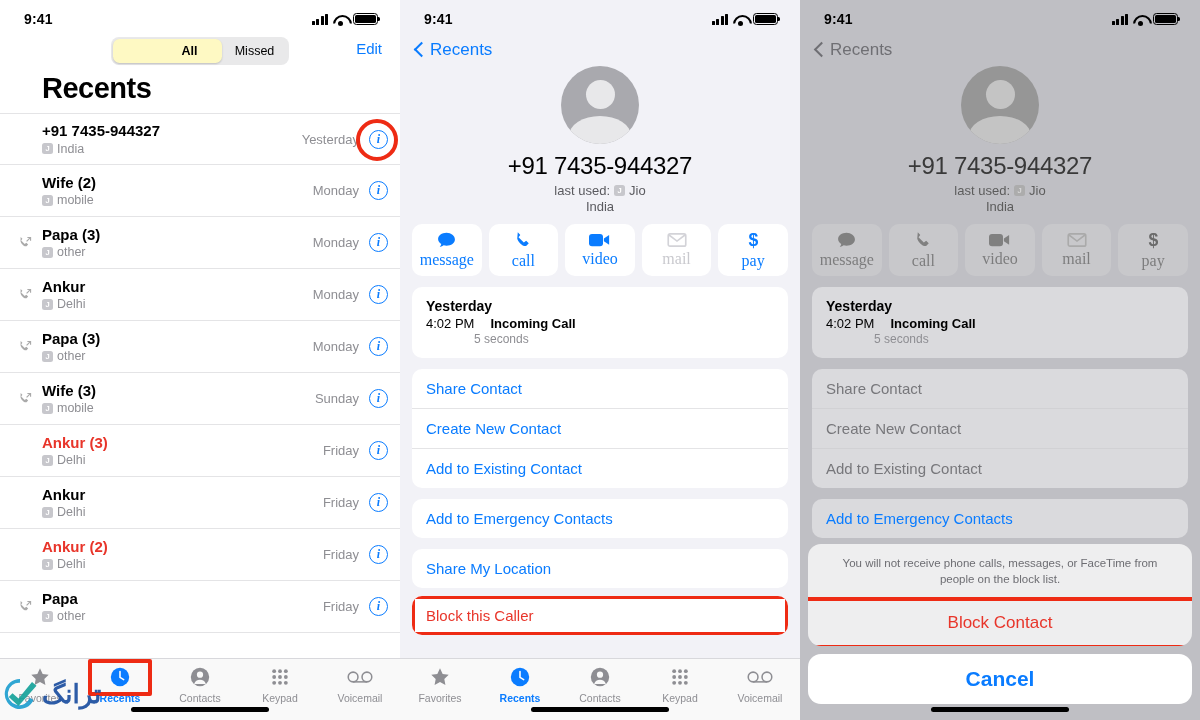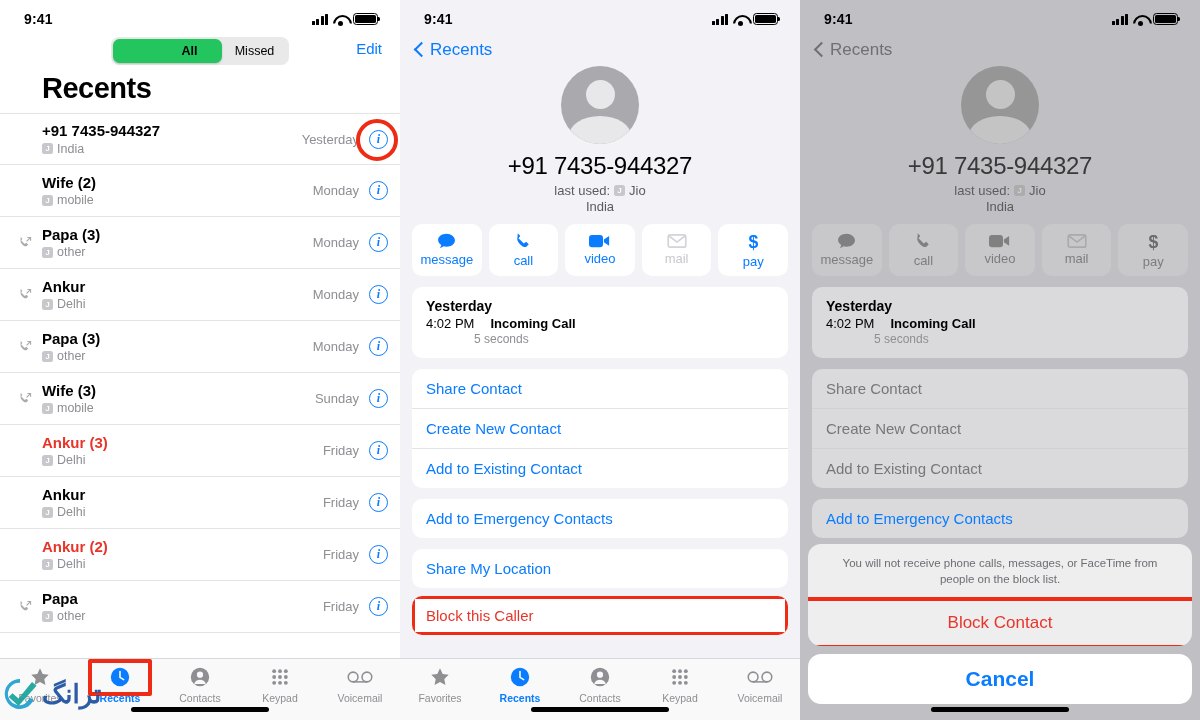--- a/index.html
+++ b/index.html
@@ -43,21 +43,21 @@
   .p1 { background: #fff; }
   .seg-row { display:flex; align-items:center; padding: 2px 16px 0 16px; height: 32px; position:relative; }
   .segmented {
     margin: 0 auto; width: 178px; height: 28px; background:#e9e9ea;
     border-radius: 8px; display:flex; padding: 2px; position: relative;
   }
   .seg {
     flex:1; display:flex; align-items:center; justify-content:center;
     font-size: 12.5px; color:#000; border-radius: 6.5px;
   }
-  .seg.active { background:#22c55e; box-shadow: 0 1px 2px rgba(0,0,0,.18); font-weight:600;padding-left:44px; }
+  .seg.active { background:#fef9c3; box-shadow: 0 1px 2px rgba(0,0,0,.18); font-weight:600;padding-left:44px; }
   .edit-btn { position:absolute; right: 18px; top: 6px; font-size: 15px; color:#0a7cff; }
   .p1-title { font-size: 29px; font-weight: bold; color:#000; padding: 6px 0 8px 42px; letter-spacing:-.5px; }
 
   .call-list { }
   .call-row {
     display:flex; align-items:center; height: 52px;
     padding-left: 8px; padding-right: 12px;
     border-bottom: 1px solid #e4e4e6;
     position: relative;
   }
@@ -128,21 +128,21 @@
   .contact-number { font-size: 24px; font-weight: 500; color:#000; margin-top: 8px; letter-spacing:-.3px; }
   .last-used { display:flex; align-items:center; gap:4px; margin-top:3px; }
   .last-used-label, .carrier { font-size: 13px; color:#5a5a5f; }
   .region { font-size: 13px; color:#5a5a5f; margin-top:1px; }
 
   .action-row { display:flex; gap: 7px; padding: 10px 12px 0 12px; }
   .act {
     flex:1; height: 52px; background:#fff; border-radius: 10px;
     display:flex; flex-direction:column; align-items:center; justify-content:center; gap:3px;
   }
-  .act .ailabel { font-size: 13px; color:#0a7cff; }
+  .act .ailabel { font-size: 16px; color:#0a7cff;font-family:Liberation Serif, serif; }
   .act.disabled .ailabel { color:#c9c9ce; }
   .act svg { display:block; }
 
   .card { background:#fff; border-radius: 10px; margin: 11px 12px 0 12px; overflow:hidden; }
   .hist-day { font-size: 14px; font-weight:bold; color:#000; padding: 11px 14px 2px 14px; }
   .hist-line { display:flex; align-items:baseline; gap:16px; padding: 0 14px; }
   .hist-time { font-size: 13px; color:#000; }
   .hist-type { font-size: 13px; font-weight:bold; color:#000; }
   .hist-dur { font-size: 12px; color:#8e8e93; padding: 1px 14px 12px 62px; }
 

